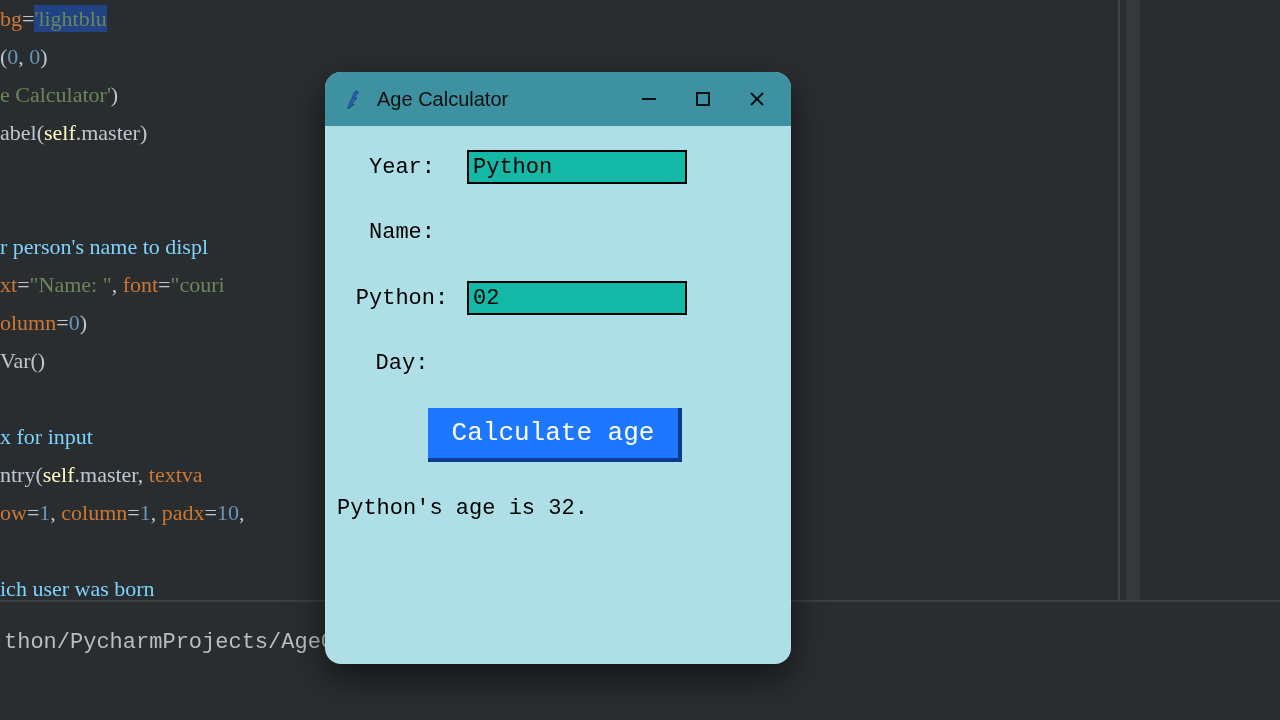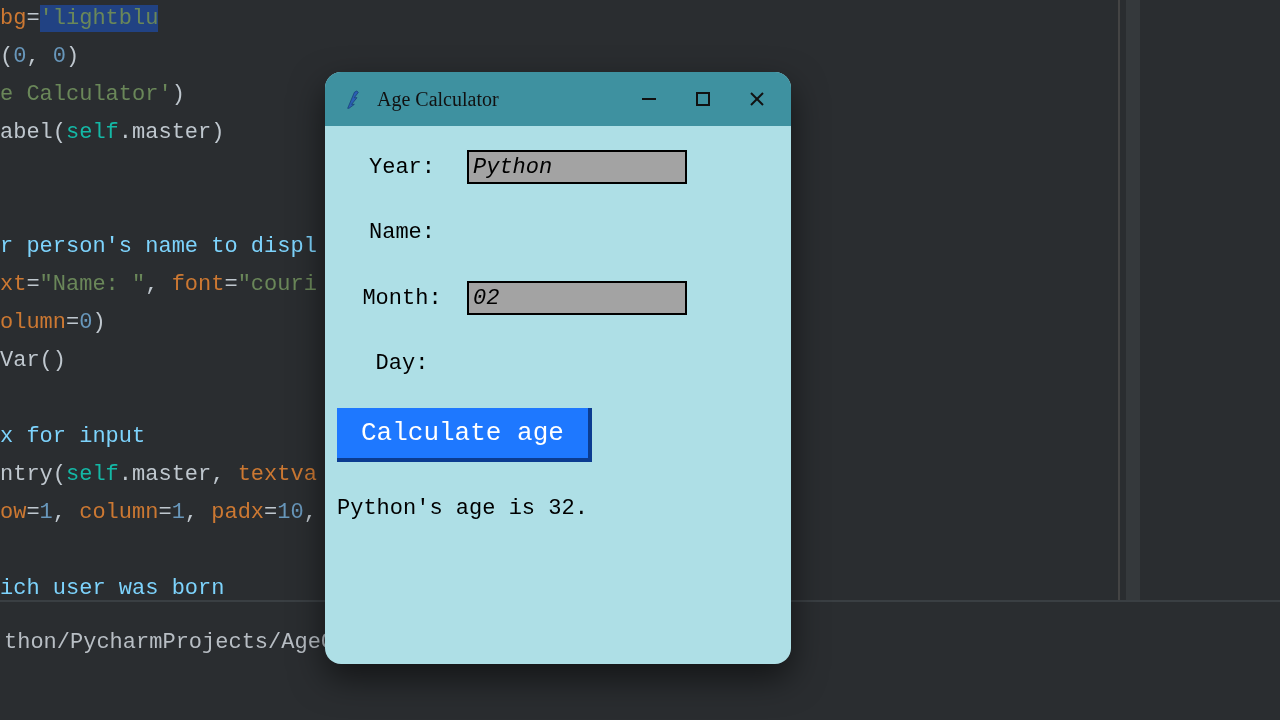--- a/index.html
+++ b/index.html
@@ -16,26 +16,27 @@
     top: 0; left: 0;
     width: 1120px;
     height: 600px;
     padding-top: 0;
     padding-left: 0;
     color: #b8bec4;
     font-size: 22px;
     line-height: 38px;
     white-space: pre;
     border-right: 2px solid #444;
+    font-family: Liberation Serif, serif;
   }
   .code-line { height: 38px; }
   .tok-str   { color: #6a8759; }   
   .tok-num   { color: #6897bb; }   
   .tok-kwarg { color: #cc7832; }   
-  .tok-self  { color: #14b8a6; }   
+  .tok-self  { color: #fef9c3; }   
   .tok-plain { color: #bfc7ce; }
   .tok-comment { color: #7dd3fc; }
   .sel-bg { background:#214283; padding:1px 0; }
 
   .ide-gutter-line {
     position: absolute;
     top: 600px;
     left: 0;
     width: 1280px;
     height: 2px;
@@ -75,21 +76,21 @@
     background: #aedfe6;
   }
 
   .tk-titlebar {
     height: 54px;
     background: #3e91a0;
     display: flex;
     align-items: center;
     padding: 0 14px 0 18px;
     gap: 14px;
-    font-family: Liberation Serif, serif;
+    font-family: Liberation Sans, sans-serif;
     color: #111;
     font-size: 20px;
   }
   .tk-title { flex: 1; }
   .tk-titlebar .ctrl {
     width: 40px; height: 40px;
     display: flex; align-items: center; justify-content: center;
     color: #111;
   }
   .tk-titlebar .ctrl svg { stroke: #111; }
@@ -109,30 +110,30 @@
     align-items: center;
     margin-bottom: 36px;
     font-family: "Courier New", monospace;
     font-size: 22px;
     color: #000;
   }
   .form-row label { text-align: center; }
   .form-row input {
     height: 34px;
     border: 2px solid #000;
-    background: #a3a3a3;
+    background: #14b8a6;
     font-family: "Courier New", monospace;
     font-size: 22px;
     padding: 0 4px;
     outline: none;
-    font-style: italic;
   }
 
   .btn-row {
     display: flex;
+    justify-content: center;
     margin-top: -4px;
     margin-bottom: 34px;
   }
   .calc-btn {
     background: #1e78ff;
     color: #fff;
     font-family: "Courier New", monospace;
     font-size: 26px;
     border: none;
     padding: 10px 24px;
@@ -189,21 +190,21 @@
     <div class="form-row">
       <label>Year:</label>
       <input type="text" value="Python" style="">
     </div>
 
     <div class="form-row">
       <label>Name:</label>
     </div>
 
     <div class="form-row">
-      <label>Month:</label>
+      <label>Python:</label>
       <input type="text" value="02" style="">
     </div>
 
     <div class="form-row">
       <label>Day:</label>
     </div>
 
     <div class="btn-row">
       <button class="calc-btn">Calculate age</button>
     </div>

